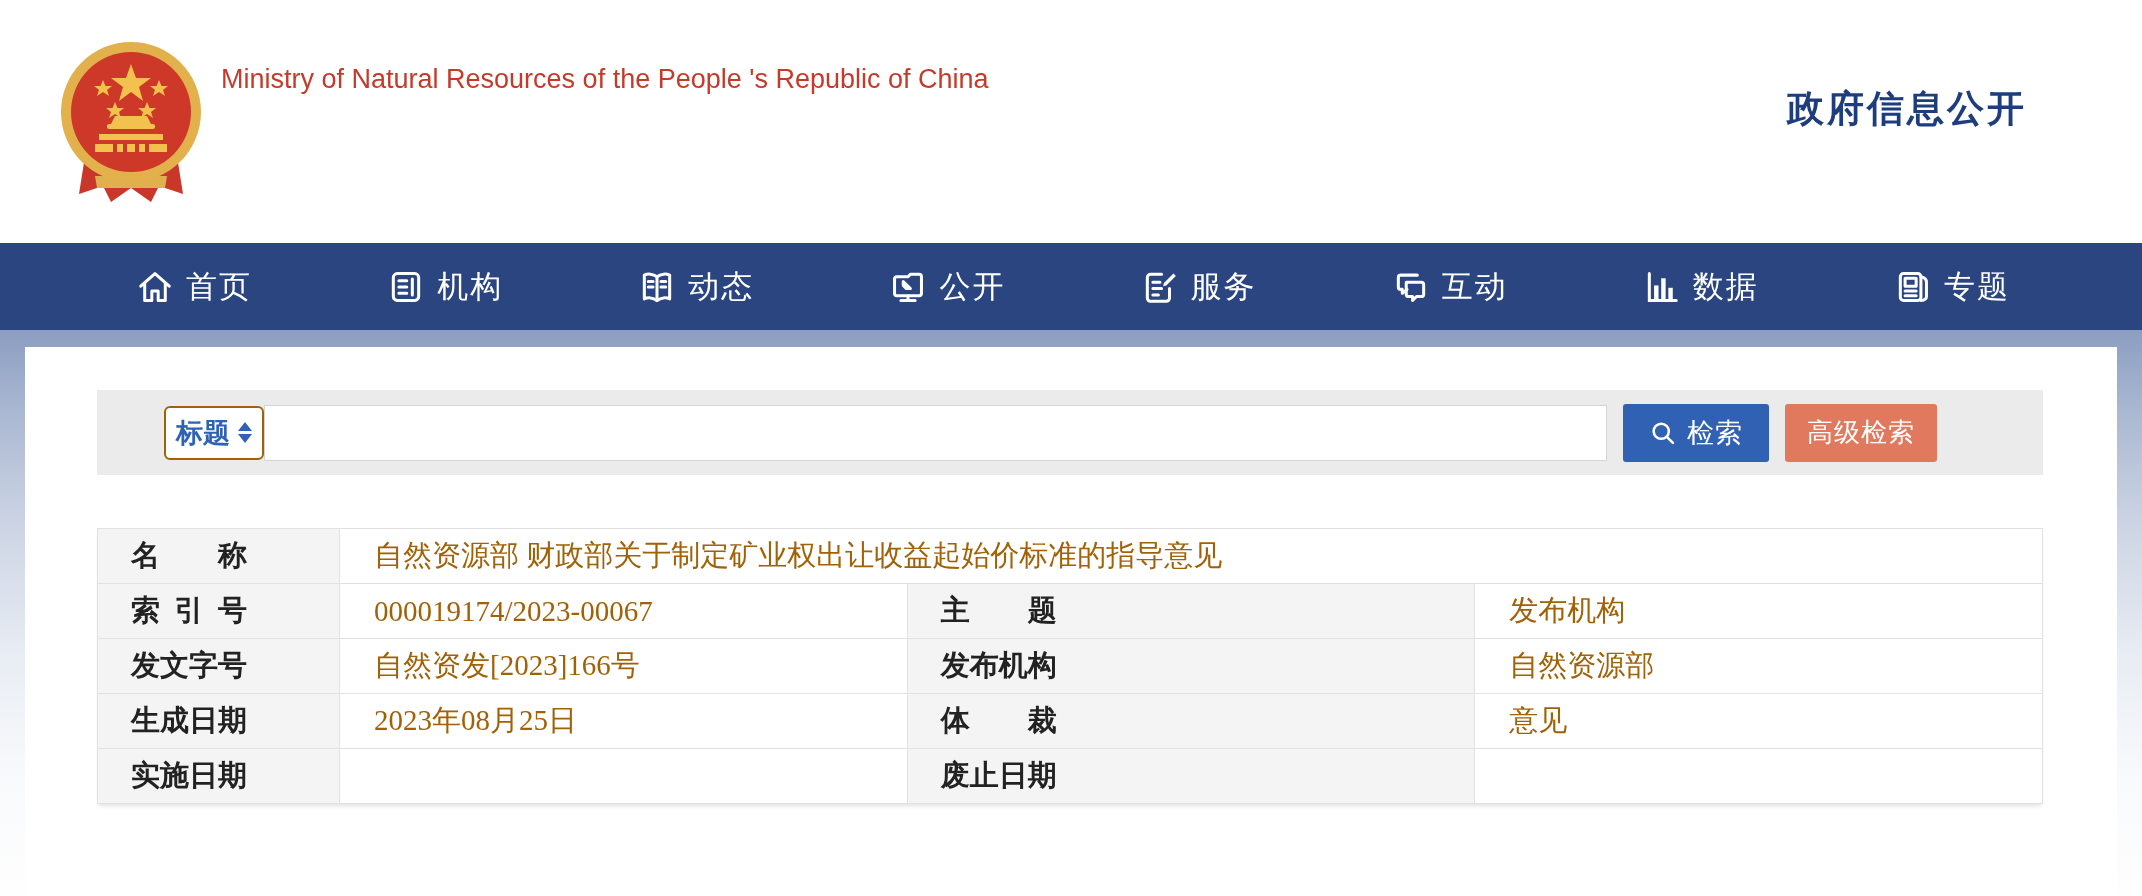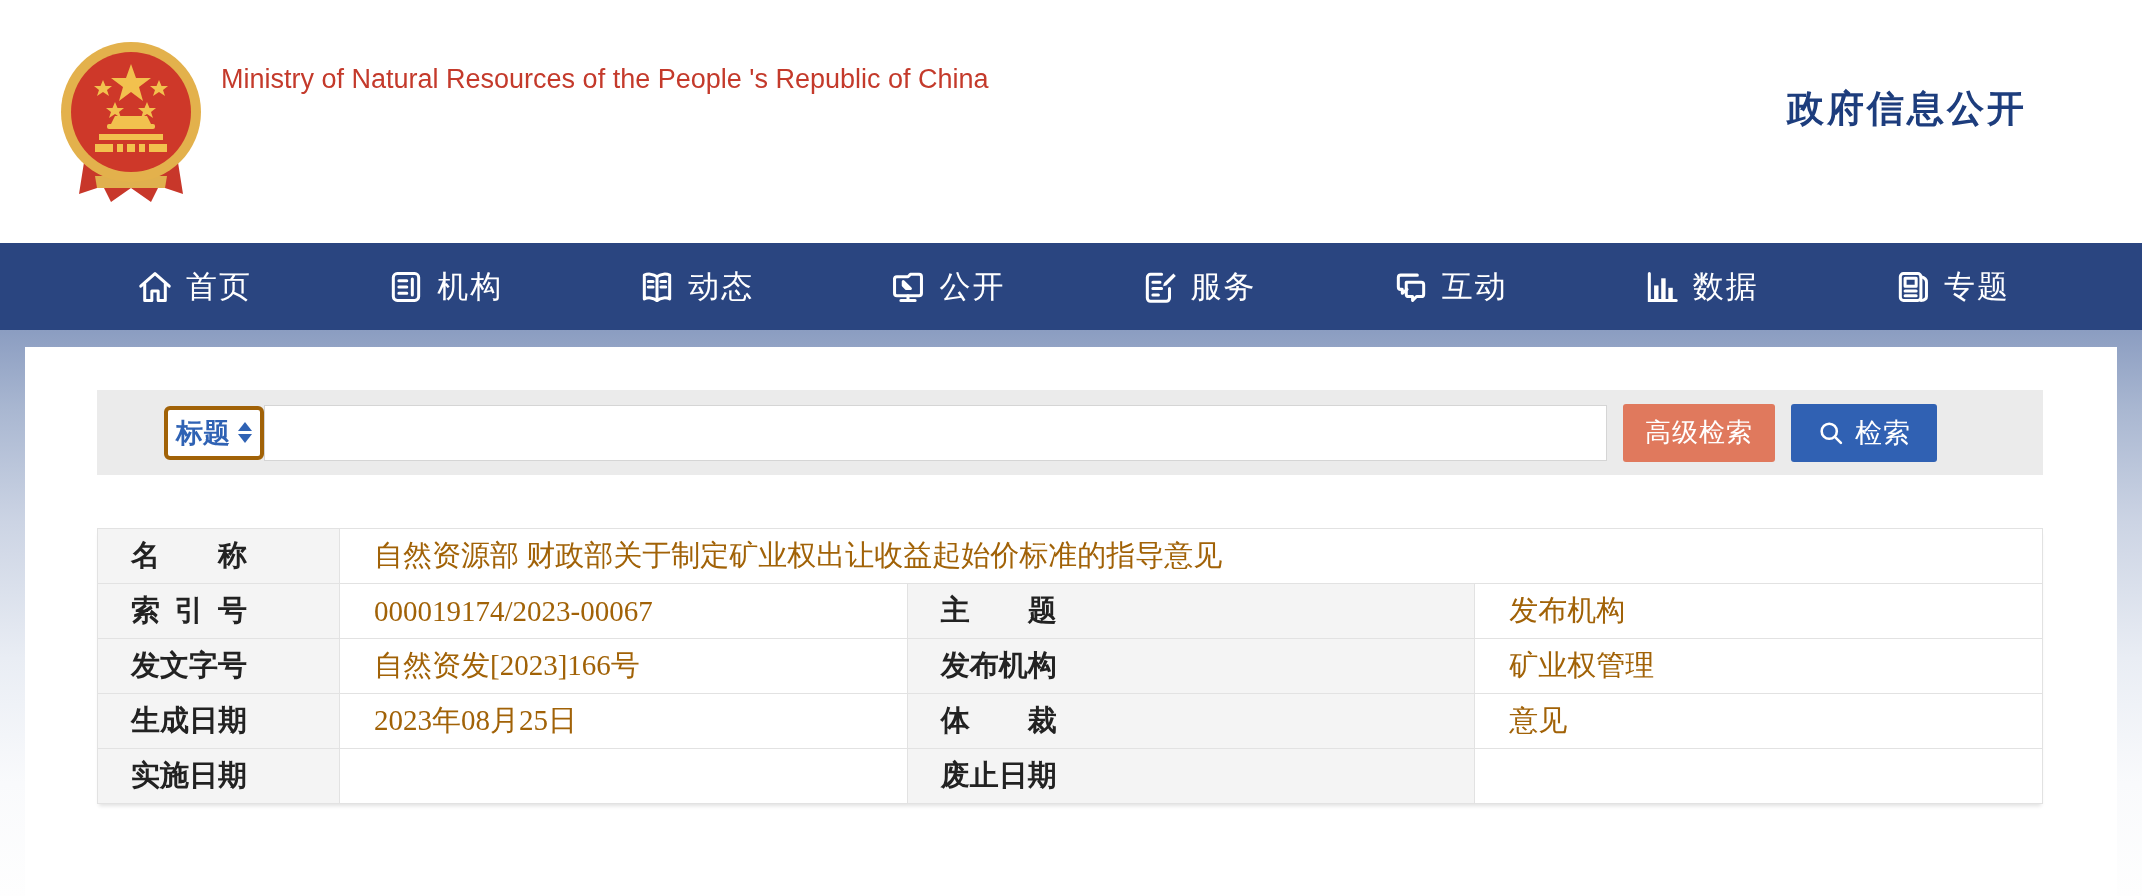--- a/index.html
+++ b/index.html
@@ -49,21 +49,21 @@
   }
 
   
   .search-bar {
     position:absolute; left:72px; right:74px; top:43px; height:85px;
     background:#ebebeb; display:flex; align-items:center;
     padding:0 106px 0 67px;
   }
   .field-select {
     width:100px; height:54px; background:#ffffff;
-    border:4px solid #a16207; border-radius:6px;
+    border:2px solid #a16207; border-radius:6px;
     display:flex; align-items:center; justify-content:center;
     cursor:pointer; flex:0 0 auto;
   }
   .field-select-label { font-size:27px; font-weight:bold; color:#2f62b4; margin-right:8px; }
   .sort-arrows { display:flex; flex-direction:column; align-items:center; gap:3px; }
   .sort-arrows .up { width:0; height:0; border-left:7px solid transparent; border-right:7px solid transparent; border-bottom:9px solid #2f62b4; }
   .sort-arrows .down { width:0; height:0; border-left:7px solid transparent; border-right:7px solid transparent; border-top:9px solid #2f62b4; }
   .search-input {
     flex:1 1 auto; height:56px; border:1px solid #d5d5d5; background:#ffffff;
     font-size:27px; padding:0 16px; outline:none; border-radius:0;
@@ -222,49 +222,49 @@
 
       <div class="search-bar">
         <div class="field-select">
           <span class="field-select-label">标题</span>
           <span class="sort-arrows">
             <span class="up"></span>
               <span class="down"></span>
           </span>
         </div>
         <input class="search-input" type="text" value="" style="">
-        <button class="btn btn-advanced">
-          <span>高级检索</span>
-        </button>
         <button class="btn btn-search">
           <svg class="mag" viewBox="0 0 24 24" fill="none" stroke="#ffffff" stroke-width="2.2" stroke-linecap="round">
             <circle cx="10.5" cy="10.5" r="6.5"></circle>
               <path d="M15.5 15.5 L20.5 20.5"></path>
           </svg>
           <span>检索</span>
         </button>
+        <button class="btn btn-advanced">
+          <span>高级检索</span>
+        </button>
       </div>
 
       <table class="detail-table">
         <tbody>
             <tr>
           <td class="lbl col-l1"><span class="lbl-justify">名称</span></td>
           <td class="val" colspan="3">自然资源部 财政部关于制定矿业权出让收益起始价标准的指导意见</td>
         </tr>
         <tr>
           <td class="lbl col-l1"><span class="lbl-justify">索引号</span></td>
           <td class="val col-l2">000019174/2023-00067</td>
           <td class="lbl col-r1"><span class="lbl-justify">主题</span></td>
           <td class="val col-r2">发布机构</td>
         </tr>
         <tr>
           <td class="lbl col-l1"><span class="lbl-justify">发文字号</span></td>
           <td class="val col-l2">自然资发[2023]166号</td>
           <td class="lbl col-r1"><span class="lbl-justify">发布机构</span></td>
-          <td class="val col-r2">矿业权管理</td>
+          <td class="val col-r2">自然资源部</td>
         </tr>
         <tr>
           <td class="lbl col-l1"><span class="lbl-justify">生成日期</span></td>
           <td class="val col-l2">2023年08月25日</td>
           <td class="lbl col-r1"><span class="lbl-justify">体裁</span></td>
           <td class="val col-r2">意见</td>
         </tr>
         <tr>
           <td class="lbl col-l1"><span class="lbl-justify">实施日期</span></td>
           <td class="val col-l2"></td>

